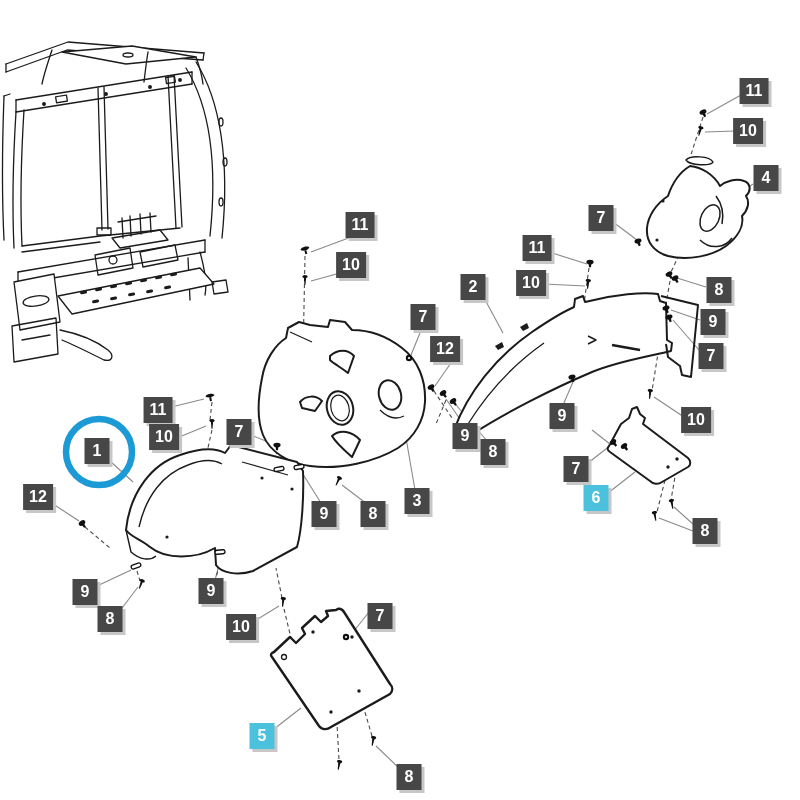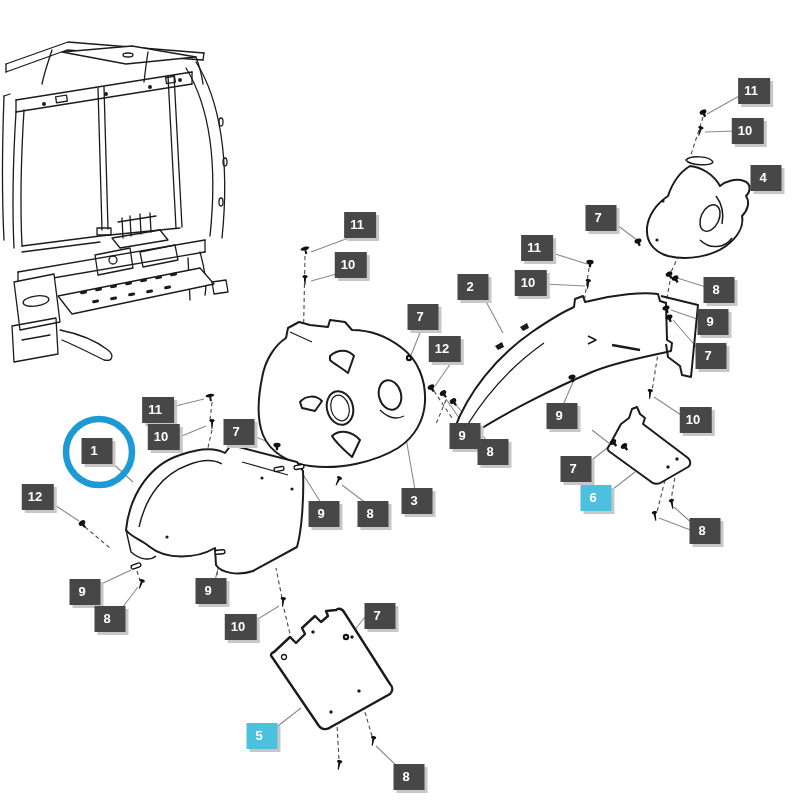--- a/index.html
+++ b/index.html
@@ -1,24 +1,24 @@
 <!DOCTYPE html>
 <html><head>
 <meta charset="utf-8">
 <style>
   html,body{margin:0;padding:0;background:#ffffff;}
   .stage{position:relative;width:800px;height:800px;background:#ffffff;overflow:hidden;
          font-family:"Liberation Sans",sans-serif;}
   .stage svg{position:absolute;left:0;top:0;}
   #callout-layer{position:absolute;left:0;top:0;width:800px;height:800px;}
   .callout{position:absolute;transform:translate(-50%,-50%);
-           min-width:13px;height:21px;padding:2px 12px 3px 6px;
+           min-width:13px;height:21px;padding:2px 6px 3px 6px;
            background:#474747;color:#ffffff;
            display:flex;align-items:center;justify-content:center;
-           font-weight:bold;font-size:13px;line-height:1;
+           font-weight:bold;font-size:16px;line-height:1;
            box-shadow:3px 3px 0 #c7c7c7;cursor:pointer;}
   .callout.cyan{background:#4cc1dd;}
 </style>
 </head>
 <body>
 
 <div class="stage">
 <svg width="800" height="800" viewBox="0 0 800 800">
   <defs>
     <g id="f-bolt">

